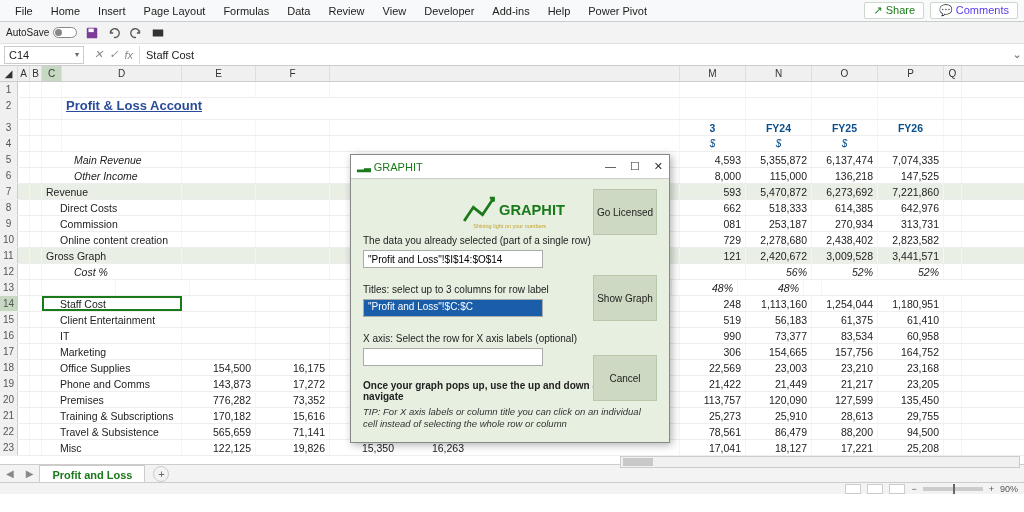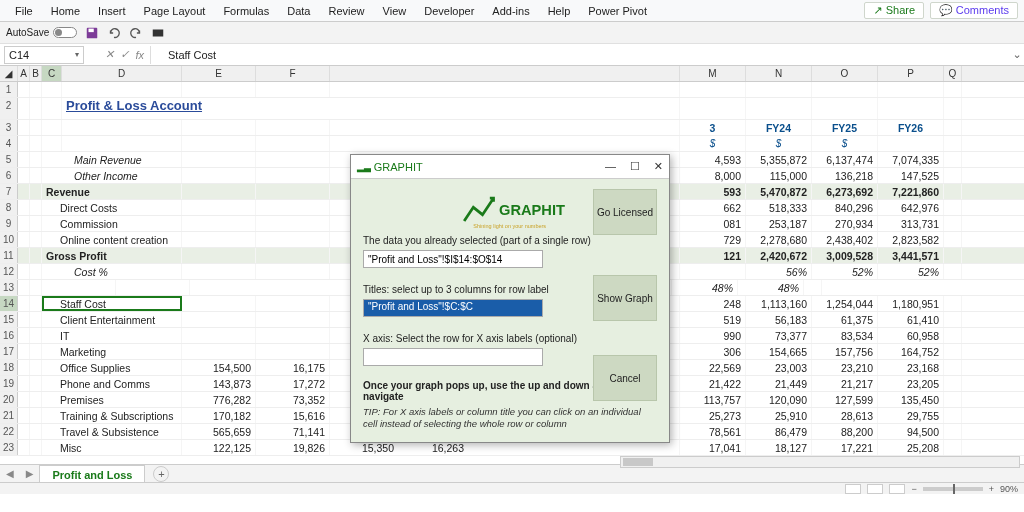--- a/index.html
+++ b/index.html
@@ -8,39 +8,39 @@
   .ribbon-tabs .tab { padding:0 9px; height:22px; line-height:22px; font-size:11px; cursor:pointer; }
   .ribbon-right { margin-left:auto; display:flex; gap:6px; }
   .ribbon-right .btn { border:1px solid #cfd6cc; padding:1px 8px; font-size:11px; border-radius:2px; background:#fff; }
   .ribbon-right .btn.share { color:#1a7a1a; }
   .ribbon-right .btn.comments { color:#5a3aee; }
   .qat { height:22px; display:flex; align-items:center; padding:0 6px; background:#f3f3f3; border-bottom:1px solid #e0e0e0; gap:8px; }
   .qat .autosave { display:flex; align-items:center; gap:4px; font-size:10px; }
   .toggle { width:24px; height:11px; border:1px solid #888; border-radius:6px; background:#fff; position:relative; }
   .toggle::after { content:""; position:absolute; left:1px; top:1px; width:7px; height:7px; border-radius:50%; background:#888; }
   .qat svg { width:14px; height:14px; }
-  .fx-bar { height:22px; display:flex; align-items:center; border-bottom:1px solid #ccc; background:#fff;gap:11px; }
+  .fx-bar { height:22px; display:flex; align-items:center; border-bottom:1px solid #ccc; background:#fff; }
   .namebox { width:80px; height:18px; border:1px solid #ccc; margin:0 4px; padding:0 4px; font-size:11px; display:flex; align-items:center; justify-content:space-between; }
   .namebox .dd { font-size:8px; color:#666; }
   .fx-icons { display:flex; align-items:center; gap:6px; padding:0 6px; border-right:1px solid #ddd; height:18px; }
   .fx-icons span { font-size:11px; color:#888; font-style:italic; }
   .fx-icons .fx { font-style:italic; }
   .formula-input { flex:1; padding:0 6px; font-size:11px; }
   .fx-expand { width:14px; text-align:center; color:#666; }
   .sheet-area { position:relative; height:428px; overflow:hidden; }
   .col-headers { display:flex; height:16px; background:#f0f0f0; border-bottom:1px solid #ccc; font-size:10px; color:#333; }
   .ch { border-right:1px solid #ddd; text-align:center; line-height:16px; }
   .ch.sel { background:#c6d8c2; }
   .rows { }
   .row { display:flex; height:16px; border-bottom:1px solid #eee; font-size:10.5px; }
   .rn { width:18px; min-width:18px; text-align:center; background:#f0f0f0; border-right:1px solid #ccc; font-size:10px; color:#555; line-height:16px; }
   .rn.sel { background:#c6d8c2; }
   .cell { border-right:1px solid #f5f5f5; padding:0 4px; line-height:16px; overflow:hidden; white-space:nowrap; }
   .cell.r { text-align:right; }
-  .cell.b { font-weight:bold; }
+  .cell.b { font-weight:normal; }
   .cell.it { font-style:italic; }
   .cell.ind1 { padding-left:18px; }
   .cell.ind2 { padding-left:32px; }
   .hdr-row .cell { font-weight:bold; color:#0a4f8c; text-align:center; }
   .hdr-row2 .cell { font-style:italic; color:#0a4f8c; text-align:center; font-size:10px; }
   .title-row .cell { color:#2a4b9a; font-weight:bold; text-decoration:underline; font-size:13px; }
   .row.band { background:#e9efe5; }
   .active-cell { outline:2px solid #1a7a1a; outline-offset:-2px; }
   .dialog { position:absolute; left:350px; top:88px; width:320px; background:#e6efe0; border:1px solid #888; box-shadow:2px 2px 8px rgba(0,0,0,.3); font-size:10.5px; }
   .dlg-title { height:24px; background:#fff; display:flex; align-items:center; padding:0 6px; border-bottom:1px solid #ccc; }
@@ -244,21 +244,21 @@
       <div class="row ">
         <div class="rn">8</div>
         <div class="cell" style="width:12px"></div>
         <div class="cell" style="width:12px"></div>
         <div class="cell ind1  " style="width:140px">Direct Costs</div>
         <div class="cell r  " style="width:74px"></div>
         <div class="cell r  " style="width:74px"></div>
         <div class="cell" style="width:350px"></div>
         <div class="cell r  " style="width:66px">662</div>
         <div class="cell r  " style="width:66px">518,333</div>
-        <div class="cell r  " style="width:66px">840,296</div>
+        <div class="cell r  " style="width:66px">614,385</div>
         <div class="cell r  " style="width:66px">642,976</div>
         <div class="cell" style="width:18px"></div>
       </div>
       <div class="row ">
         <div class="rn">9</div>
         <div class="cell" style="width:12px"></div>
         <div class="cell" style="width:12px"></div>
         <div class="cell ind1  " style="width:140px">Commission</div>
         <div class="cell r  " style="width:74px"></div>
         <div class="cell r  " style="width:74px"></div>
@@ -280,21 +280,21 @@
         <div class="cell r  " style="width:66px">729</div>
         <div class="cell r  " style="width:66px">2,278,680</div>
         <div class="cell r  " style="width:66px">2,438,402</div>
         <div class="cell r  " style="width:66px">2,823,582</div>
         <div class="cell" style="width:18px"></div>
       </div>
       <div class="row band">
         <div class="rn">11</div>
         <div class="cell" style="width:12px"></div>
         <div class="cell" style="width:12px"></div>
-        <div class="cell  b " style="width:140px">Gross Profit</div>
+        <div class="cell  b " style="width:140px">Gross Graph</div>
         <div class="cell r b " style="width:74px"></div>
         <div class="cell r b " style="width:74px"></div>
         <div class="cell" style="width:350px"></div>
         <div class="cell r b " style="width:66px">121</div>
         <div class="cell r b " style="width:66px">2,420,672</div>
         <div class="cell r b " style="width:66px">3,009,528</div>
         <div class="cell r b " style="width:66px">3,441,571</div>
         <div class="cell" style="width:18px"></div>
       </div>
       <div class="row ">

